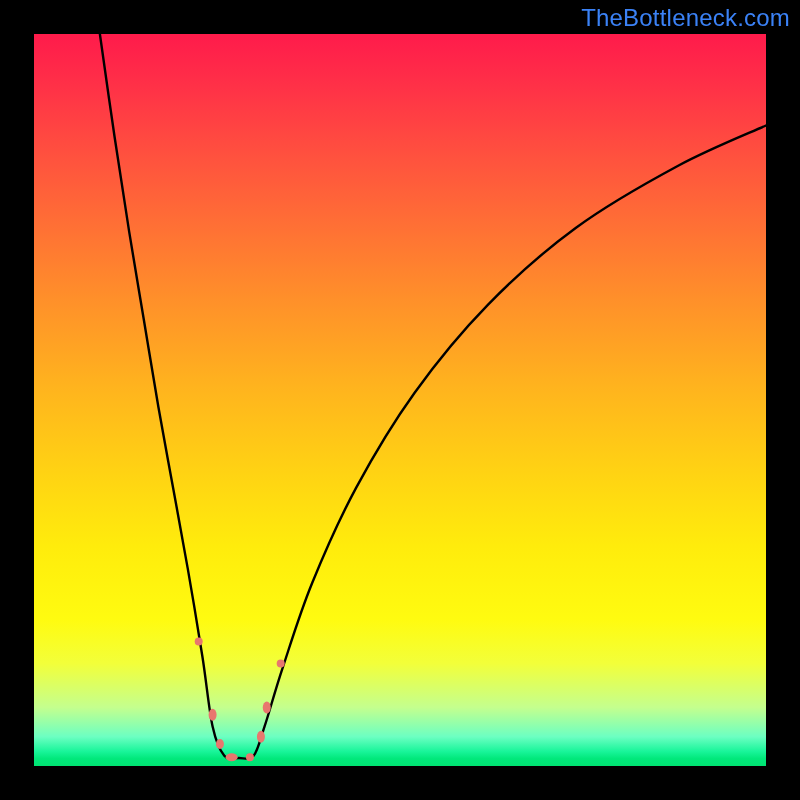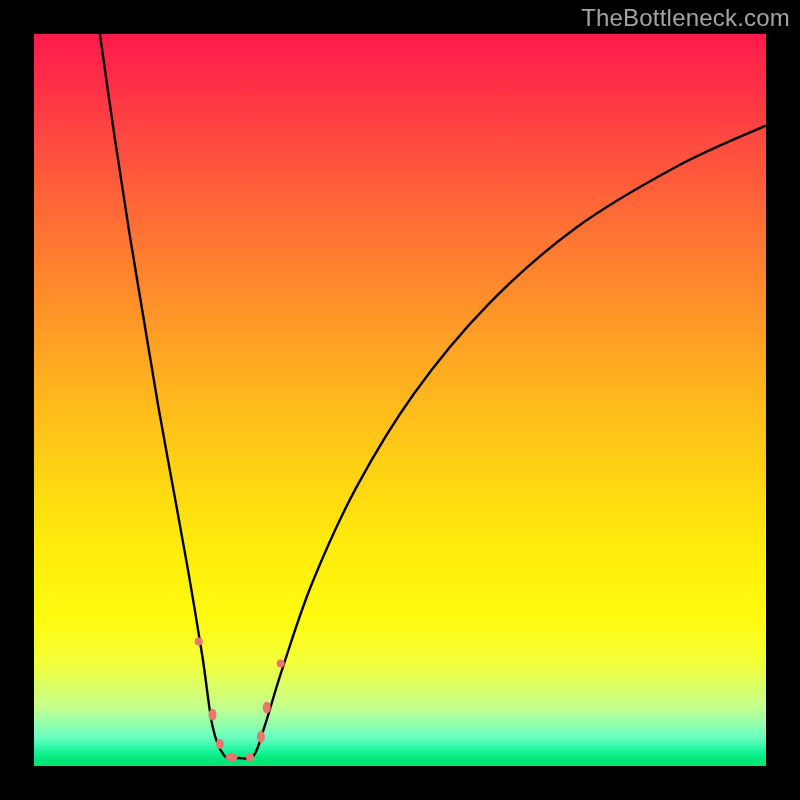--- a/index.html
+++ b/index.html
@@ -16,21 +16,21 @@
     left: 0;
     top: 0;
     width: 800px;
     height: 800px;
     background: #000;
   }
   .watermark {
     position: absolute;
     top: 4px;
     right: 10px;
-    color: #a3a3a3;
+    color: #3b82f6;
     font-size: 24px;
     font-weight: 400;
     letter-spacing: 0.2px;
     z-index: 10;
   }
   .plot-area {
     position: absolute;
     left: 34px;
     top: 34px;
     width: 732px;

